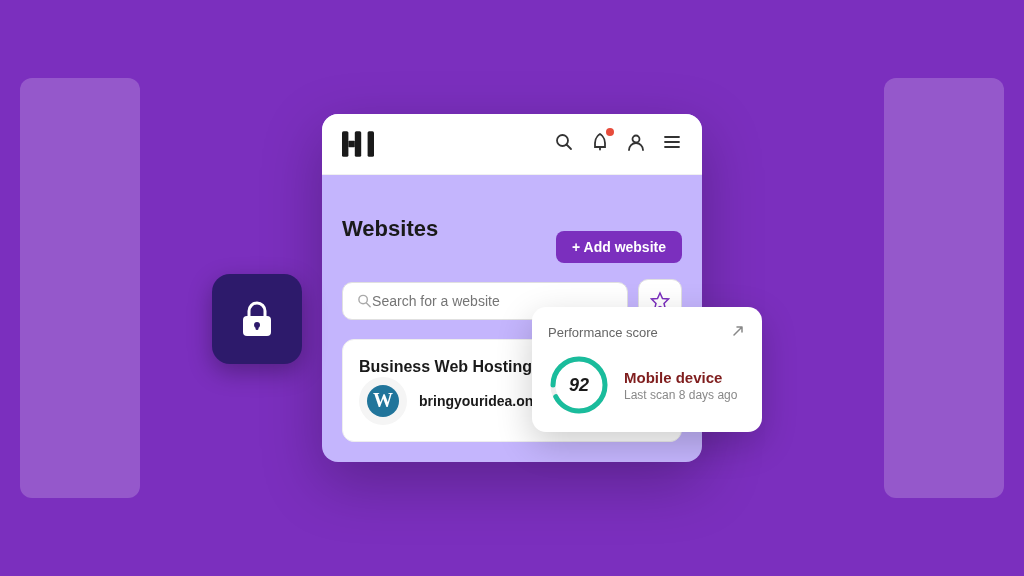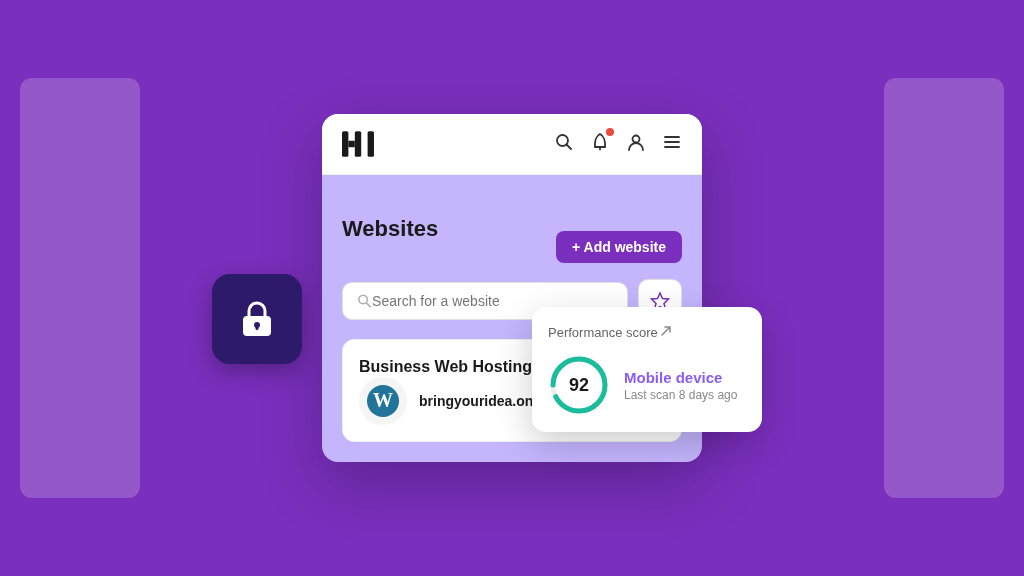--- a/index.html
+++ b/index.html
@@ -250,21 +250,21 @@
       background: white;
       border-radius: 14px;
       padding: 16px;
       box-shadow: 0 12px 36px rgba(0,0,0,0.2);
       z-index: 10;
     }
 
     .perf-header {
       display: flex;
       align-items: center;
-      justify-content: flex-start;
+      justify-content: space-between;
       margin-bottom: 12px;
     }
 
     .perf-title {
       font-size: 13px;
       color: #666;
       font-weight: 500;
     }
 
     .perf-expand {
@@ -292,26 +292,27 @@
     }
 
     .circle-score {
       position: absolute;
       top: 50%;
       left: 50%;
       transform: translate(-50%, -50%);
       font-size: 18px;
       font-weight: 700;
       color: #1a1a1a;
+      font-style: italic;
     }
 
     .perf-info .device-label {
       font-size: 15px;
       font-weight: 700;
-      color: #8b5cf6;
+      color: #7f1d1d;
     }
 
     .perf-info .scan-label {
       font-size: 12px;
       color: #888;
       margin-top: 2px;
     }
   </style>
 </head>
 <body>

